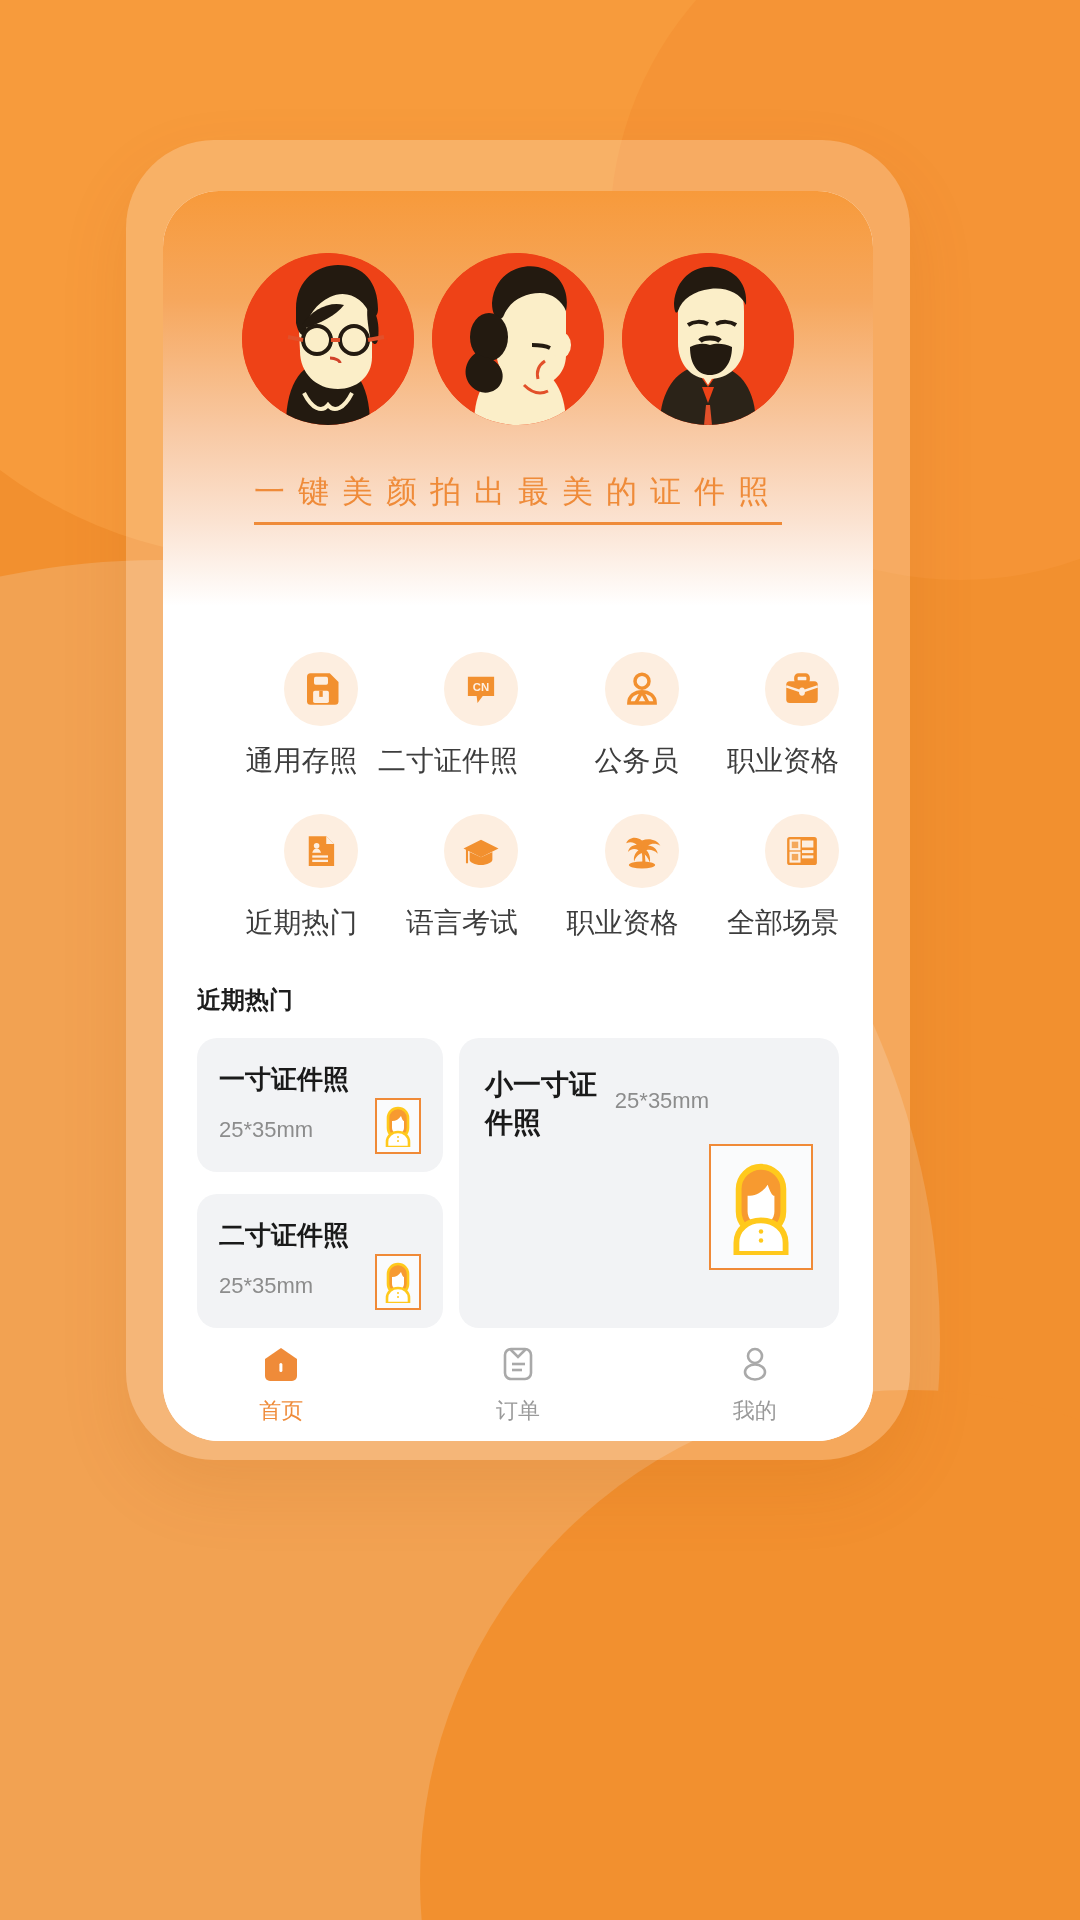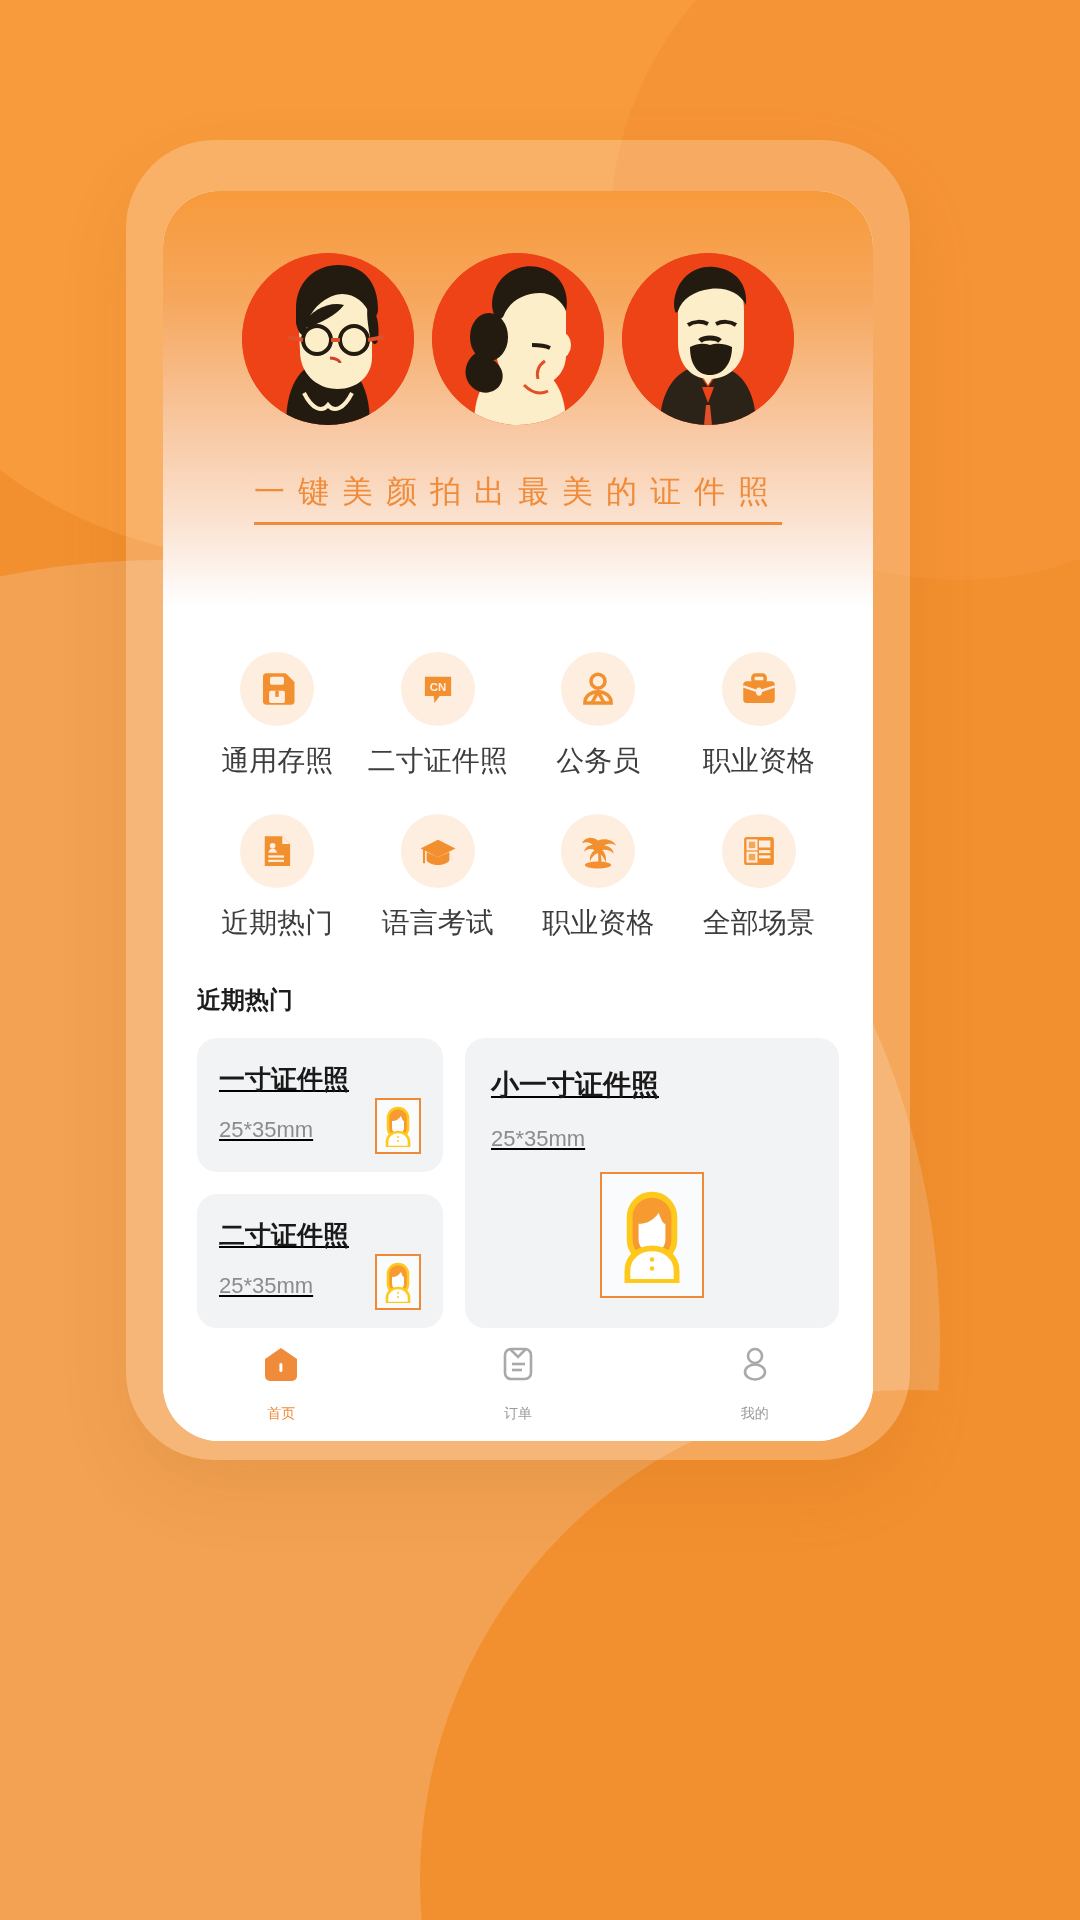--- a/index.html
+++ b/index.html
@@ -96,47 +96,47 @@
     font-family:"Liberation Sans","DejaVu Sans",sans-serif;
   }
 
   
   .grid-wrap{ padding:46px 34px 0 34px; flex:none; }
   .icon-grid{
     display:grid; grid-template-columns:repeat(4,1fr);
     row-gap:34px;
   }
   .cat{
-    display:flex; flex-direction:column; align-items:center; gap:16px;
+    display:flex; flex-direction:column; align-items:flex-end; gap:16px;
     cursor:pointer;
   }
   .cat-circle{
     width:74px; height:74px; border-radius:50%;
     background:#fdeee0;
     display:flex; align-items:center; justify-content:center;
   }
   .cat-circle svg{ width:42px; height:42px; display:block; }
   .cat-label{ font-size:28px; color:#3d3d3d; }
 
   
   .hot{ padding:42px 34px 0 34px; flex:1 1 auto; }
   .hot-title{ font-size:24px; font-weight:bold; color:#1d1d1d; margin-bottom:22px; }
-  .hot-body{ display:flex; gap:22px;text-decoration:underline; }
+  .hot-body{ display:flex; gap:16px; }
   .hot-left{ display:flex; flex-direction:column; gap:22px; width:246px; flex:none; }
   .card{
     background:#f2f3f5;
     border-radius:20px;
     position:relative;
     cursor:pointer;
   }
   .card-sm{ height:134px; padding:24px 22px 0 22px; }
   .card-sm .c-title{ font-size:26px; font-weight:bold; color:#1a1a1a; }
   .card-sm .c-sub{ font-size:22px; color:#8c8c8c; margin-top:20px; }
   .card-sm .thumb{ position:absolute; right:22px; bottom:18px; }
-  .card-big{ flex:1; padding:28px 26px 0 26px; display:flex; flex-direction:column; }
+  .card-big{ flex:1; padding:28px 26px 0 26px; display:flex; }
   .card-big .c-title{ font-size:28px; font-weight:bold; color:#1a1a1a; }
   .card-big .c-sub{ font-size:22px; color:#8c8c8c; margin-top:22px; }
   .card-big .thumb-big{ margin-top:20px; align-self:center; }
 
   .idframe{
     border:2px solid #f08a37;
     background:#fafbfc;
     display:flex; align-items:center; justify-content:center;
   }
   .idframe.sm{ width:46px; height:56px; }
@@ -145,21 +145,21 @@
 
   
   .tabbar{
     flex:none; height:130px;
     display:flex; align-items:flex-start; justify-content:space-around;
     padding-top:16px;
     background:#fff;
   }
   .tab{ display:flex; flex-direction:column; align-items:center; gap:12px; width:150px; cursor:pointer; }
   .tab svg{ width:40px; height:40px; display:block; }
-  .tab-label{ font-size:14px; color:#9a9a9a;margin-top:9px; }
+  .tab-label{ font-size:22px; color:#9a9a9a; }
   .tab.active .tab-label{ color:#ef8b39; }
 </style>
 </head>
 <body>
 
 <div class="bg">
   <div class="bg-blob-a"></div>
   <div class="bg-blob-d"></div>
   <div class="bg-blob-b"></div>
   <div class="bg-blob-c"></div>

